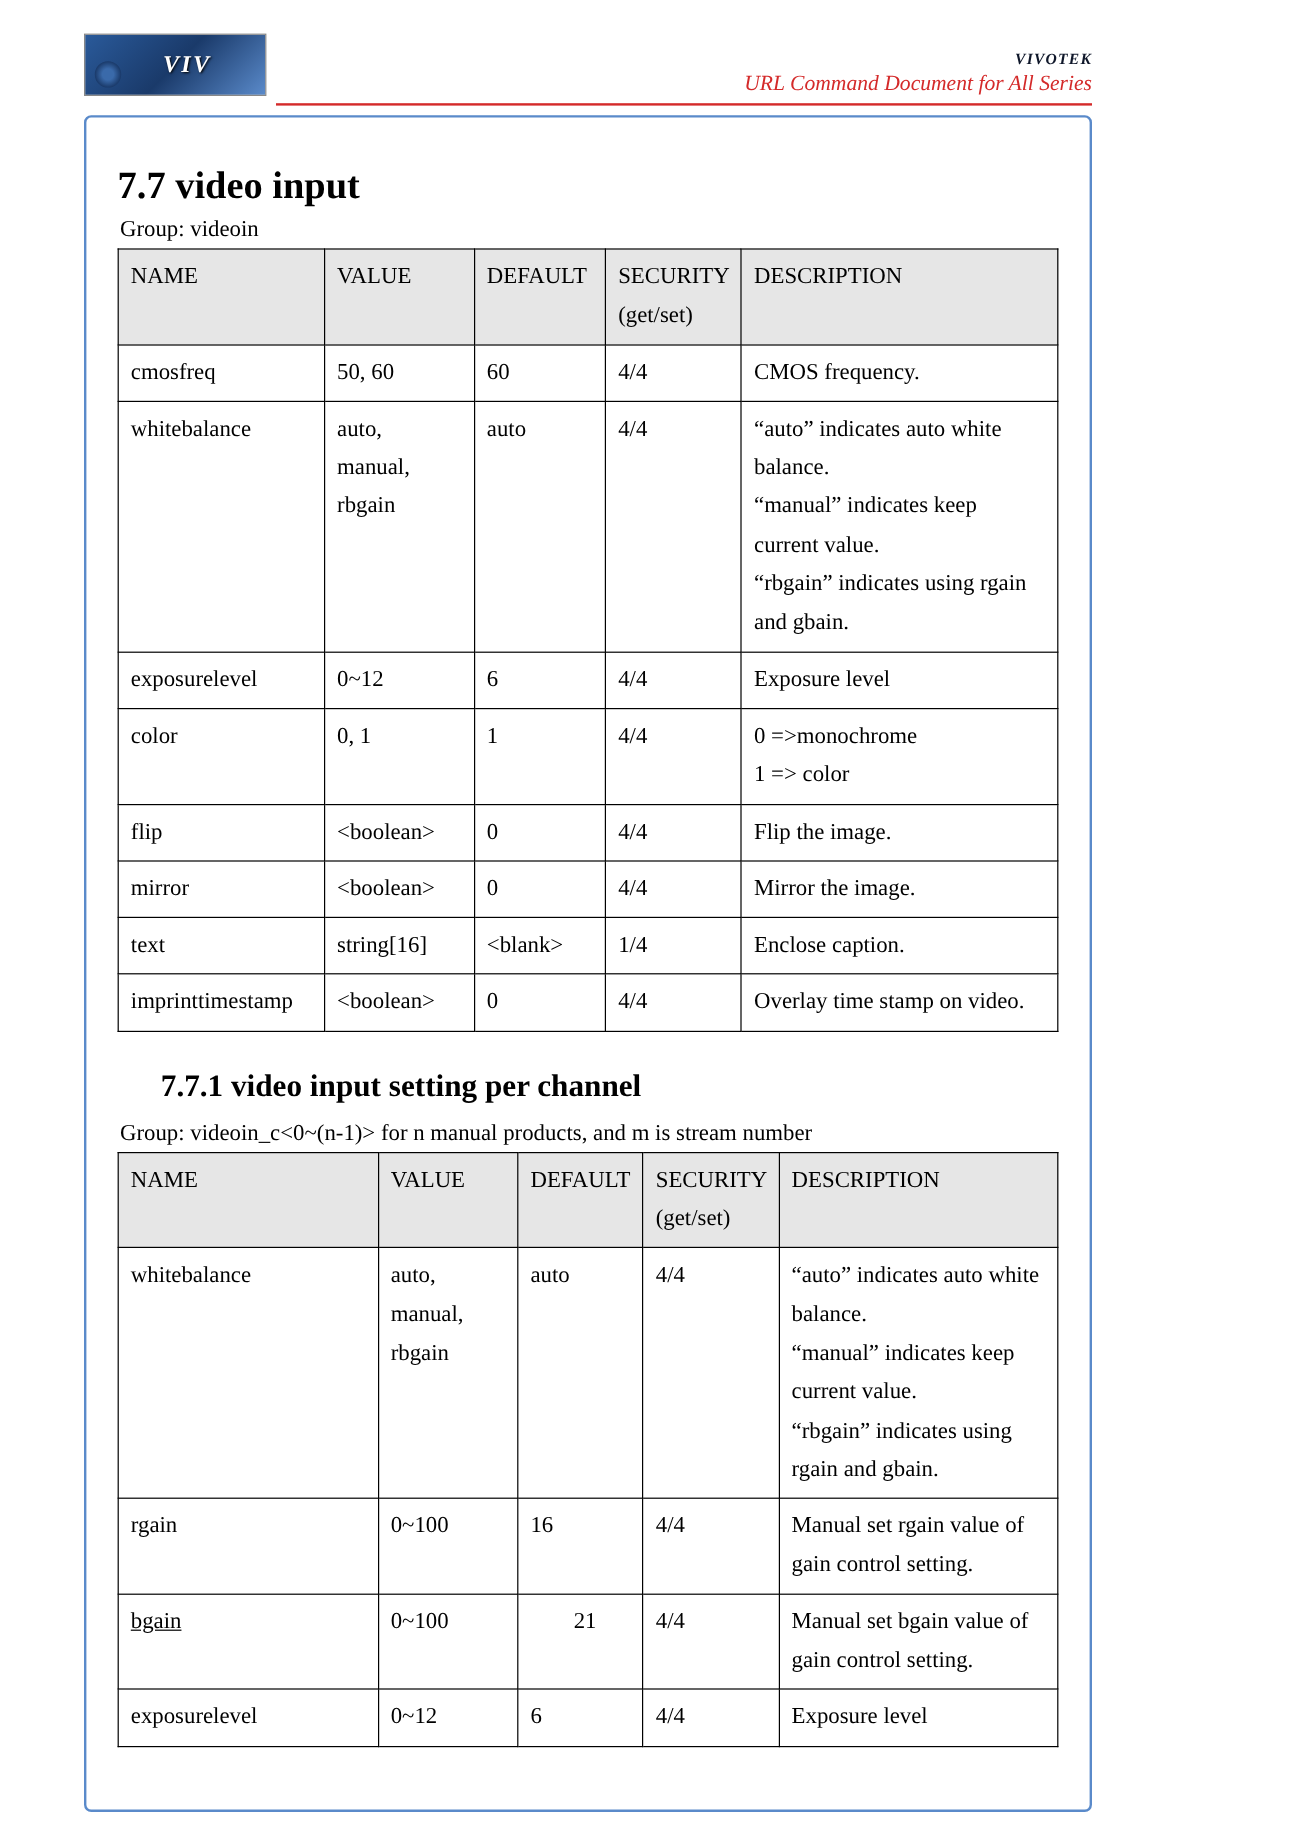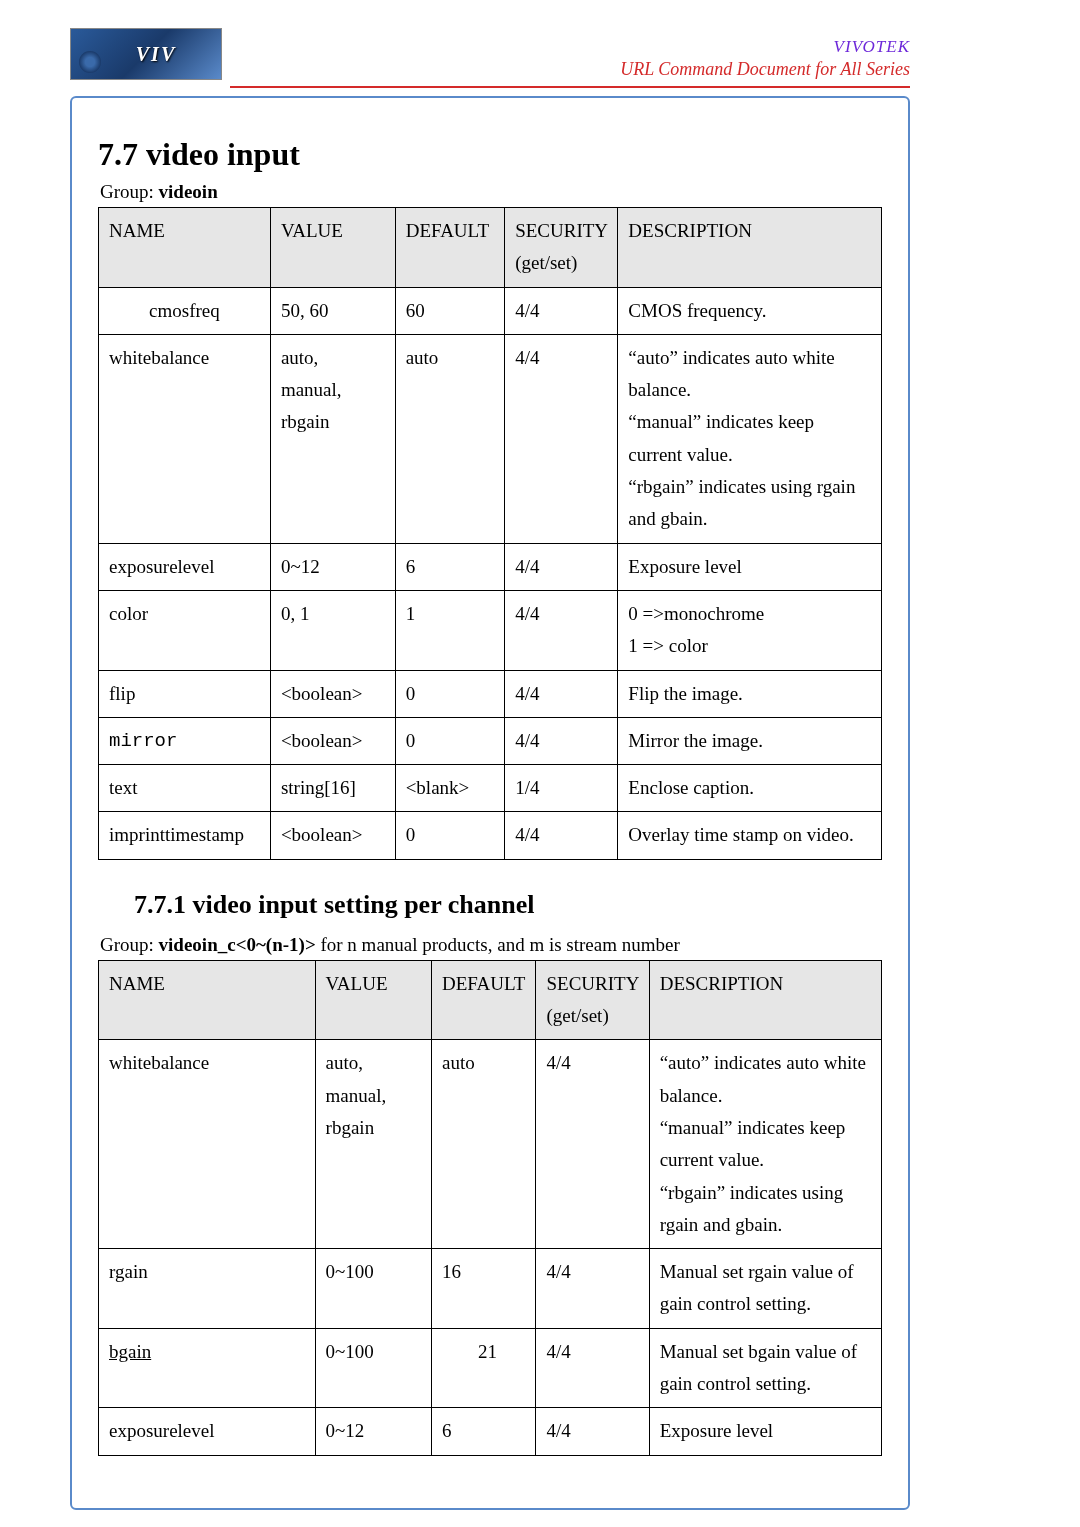--- a/index.html
+++ b/index.html
@@ -2,28 +2,28 @@
 <html><head>
 <meta charset="utf-8">
 <style>
 body{margin:0;font-family:"Times New Roman",serif;background:#fff;width:1080px}
 .page{width:980px;position:relative;padding:0}
 .header{display:flex;justify-content:space-between;align-items:flex-end;padding:28px 70px 6px;position:relative}
 .logo{width:150px;height:50px;background:linear-gradient(135deg,#2a5a9a 0%,#1a3a6a 50%,#5a8aca 100%);border:1px solid #888;position:relative;display:flex;align-items:center;justify-content:center}
 .logo::before{content:"";position:absolute;left:8px;bottom:6px;width:22px;height:22px;background:radial-gradient(circle,#3a6aaa 30%,#1a3a6a 70%);border-radius:50%}
 .logo-text{color:#fff;font-weight:bold;font-size:20px;font-style:italic;letter-spacing:2px;margin-left:20px;text-shadow:1px 1px 2px #000}
 .header-right{text-align:right}
-.brand{color:#6d28d9;font-style:italic;font-weight:normal;font-size:17px;letter-spacing:1px}
+.brand{color:#0f172a;font-style:italic;font-weight:bold;font-size:13px;letter-spacing:1px}
 .doctitle{color:#d42a2a;font-style:italic;font-size:18px;margin-top:2px}
 .redline{height:2px;background:#d42a2a;margin:0 70px 0 230px}
 .content-frame{margin:8px 70px 20px;border:2px solid #5a8aca;border-radius:6px;padding:20px 26px 40px;min-height:1350px;position:relative}
 h2.sec{font-family:"Times New Roman",serif;font-size:32px;font-weight:bold;margin:18px 0 8px}
 h3.sub{font-family:"Times New Roman",serif;font-size:26px;font-weight:bold;margin:30px 0 14px 36px}
 .grouplabel{font-size:19px;margin:4px 0 4px 2px}
-.grouplabel b{font-weight:bold}
+.grouplabel b{font-weight:normal}
 table{border-collapse:collapse;width:100%;font-size:19px}
 th,td{border:1px solid #000;padding:7px 10px;text-align:left;vertical-align:top;line-height:1.7}
 th{background:#e6e6e6;font-weight:normal}
 .col1{width:22%}
 .col2{width:16%}
 .col3{width:14%}
 .col4{width:14%}
 .col5{width:34%}
 .b1{width:28%}
 .b2{width:15%}
@@ -60,21 +60,21 @@
           <tr>
         <th class="col1">NAME</th>
         <th class="col2">VALUE</th>
         <th class="col3">DEFAULT</th>
         <th class="col4">SECURITY (get/set)</th>
         <th class="col5">DESCRIPTION</th>
       </tr>
       </tbody>
         <tbody id="t1body">
           <tr>
-            <td style="white-space: pre-line; text-align: center;">cmosfreq</td>
+            <td style="white-space: pre-line;">cmosfreq</td>
             <td style="white-space: pre-line;">50, 60</td>
             <td style="white-space: pre-line;">60</td>
             <td style="white-space: pre-line;">4/4</td>
             <td style="white-space: pre-line;">CMOS frequency.</td>
           </tr>
           <tr>
             <td style="white-space: pre-line;">whitebalance</td>
             <td style="white-space: pre-line;">auto,
 manual,
 rbgain</td>
@@ -100,21 +100,21 @@
 1 =&gt; color</td>
           </tr>
           <tr>
             <td style="white-space: pre-line;">flip</td>
             <td style="white-space: pre-line;">&lt;boolean&gt;</td>
             <td style="white-space: pre-line;">0</td>
             <td style="white-space: pre-line;">4/4</td>
             <td style="white-space: pre-line;">Flip the image.</td>
           </tr>
           <tr>
-            <td style="white-space: pre-line; font-family: Liberation Mono, monospace;">mirror</td>
+            <td style="white-space: pre-line;">mirror</td>
             <td style="white-space: pre-line;">&lt;boolean&gt;</td>
             <td style="white-space: pre-line;">0</td>
             <td style="white-space: pre-line;">4/4</td>
             <td style="white-space: pre-line; margin-top: 36px;">Mirror the image.</td>
           </tr>
           <tr>
             <td style="white-space: pre-line;">text</td>
             <td style="white-space: pre-line;">string[16]</td>
             <td style="white-space: pre-line;">&lt;blank&gt;</td>
             <td style="white-space: pre-line;">1/4</td>

